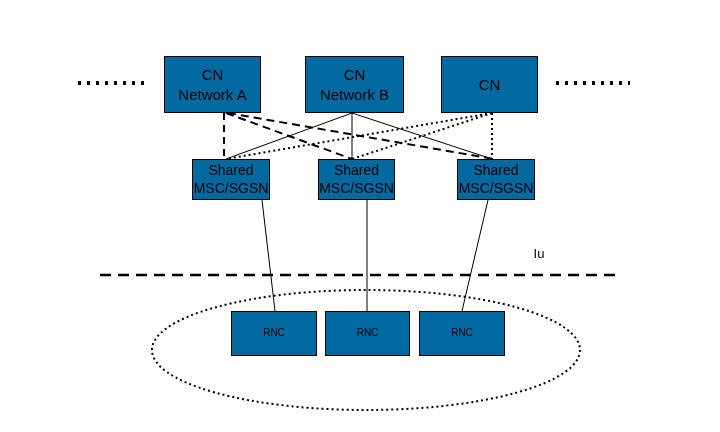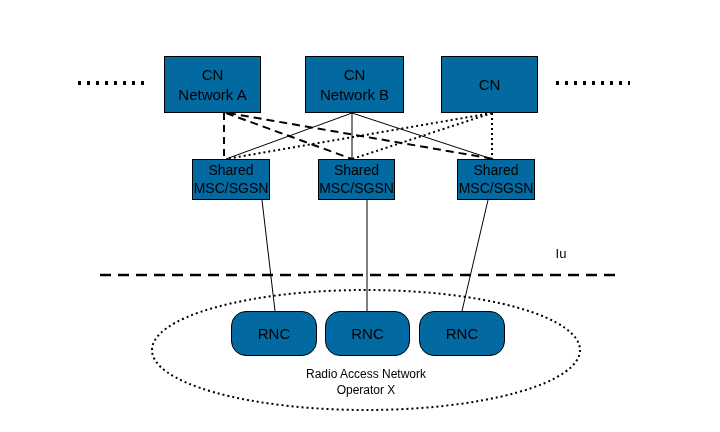--- a/index.html
+++ b/index.html
@@ -36,22 +36,21 @@
     color: #000000;
     line-height: 1.28;
   }
   .cn-box {
     font-size: 15px;
   }
   .shared-box {
     font-size: 14px;
   }
   .rnc-box {
-    font-size: 15px;
-    border-radius: 15px;
+    font-size: 10px;
   }
   .free-label {
     position: absolute;
     color: #000000;
     text-align: center;
     white-space: nowrap;
   }
   .cloud-label {
     font-size: 12px;
     line-height: 1.35;
@@ -138,20 +137,16 @@
   </div>
 
   <div class="node-box rnc-box" style="left:325px; top:311px; width:85px; height:45px;">
     <span>RNC</span>
   </div>
 
   <div class="node-box rnc-box" style="left:419px; top:311px; width:86px; height:45px;">
     <span>RNC</span>
   </div>
 
-  <div class="free-label cloud-label" style="left:266px; top:366px; width:200px;">
-    <div>Radio Access Network</div>
-    <div>Operator X</div>
-  </div>
 
-  <div class="free-label iu-label" style="left:546px; top:246px; width:30px;">Iu</div>
+  <div class="free-label iu-label" style="left:524px; top:246px; width:30px;">Iu</div>
 
 </div>
 
 </body></html>

